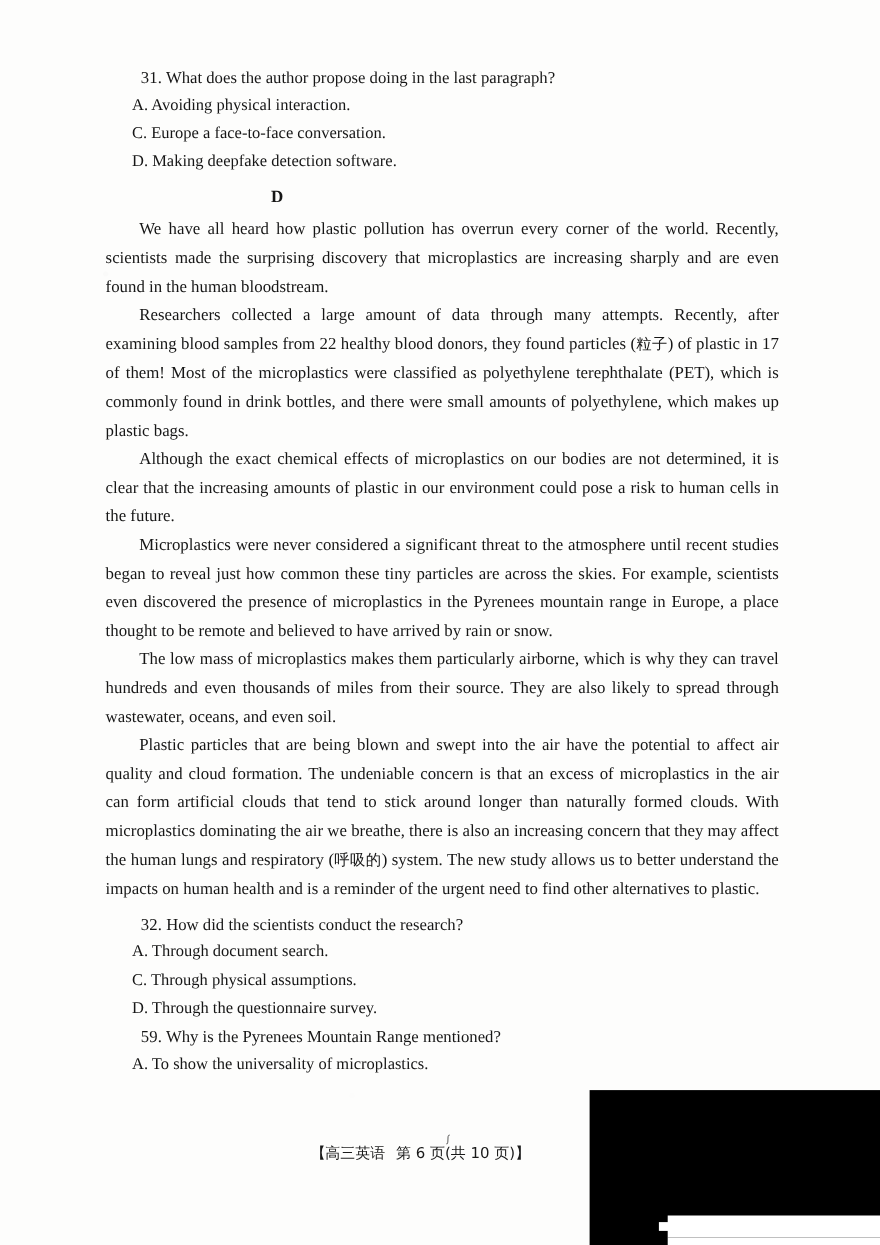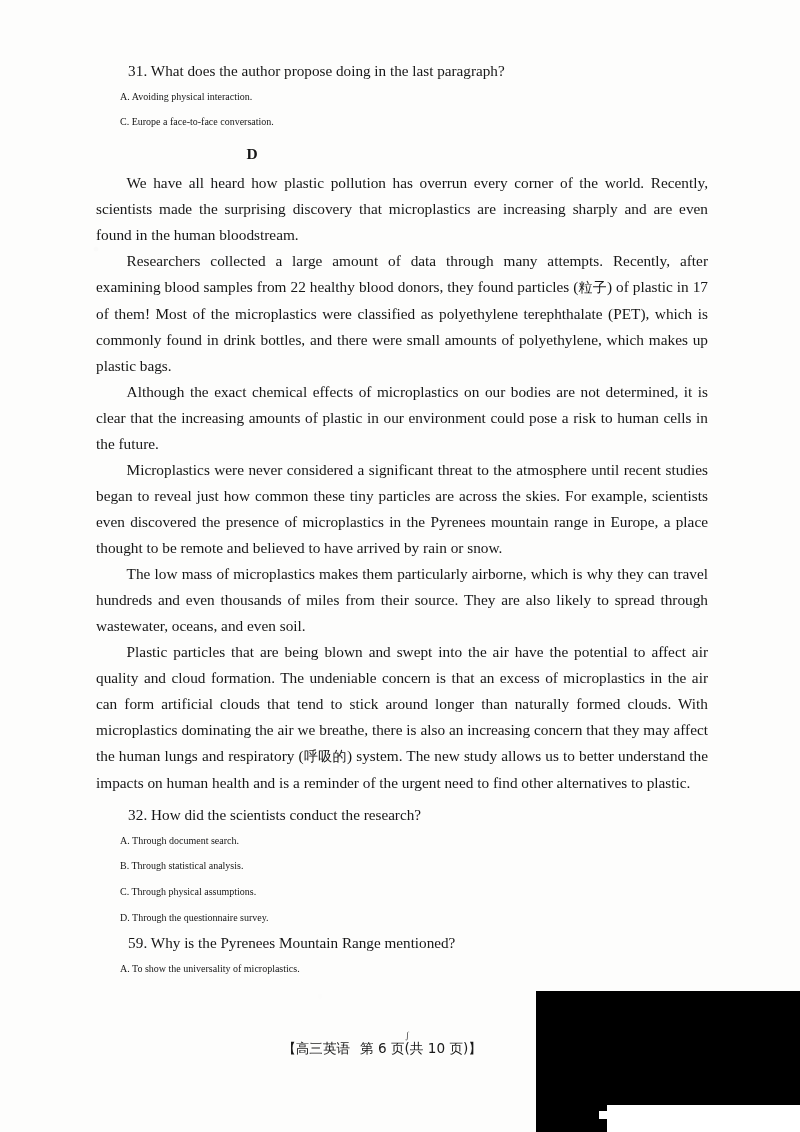--- a/index.html
+++ b/index.html
@@ -48,21 +48,21 @@
     text-indent: 0;
     margin: 0;
     padding: 0;
     white-space: nowrap;
   }
   .q-num {
     letter-spacing: .1px;
     margin-left: 32px;
   }
   .option {
-    font-size: 10px;
+    font-size: 15px;
     line-height: 25.6px;
     margin: 0;
     padding-left: 24px;
     white-space: nowrap;
   }
 
   
   .passage-letter {
     text-align: center;
     font-weight: bold;
@@ -153,20 +153,21 @@
 
   <div id="content">
 
     <div>
       <p class="question">
         <span class="q-num">31.</span>
         <span>What does the author propose doing in the last paragraph?</span>
       </p>
       <p class="option">A. Avoiding physical interaction.</p>
       <p class="option">C. Europe a face-to-face conversation.</p>
+      <p class="option">D. Making deepfake detection software.</p>
     </div>
 
     <div class="passage-letter">D</div>
 
     <div>
       <p class="para">We have all heard how plastic pollution has overrun every corner of the world. Recently, scientists made the surprising discovery that microplastics are increasing sharply and are even found in the human bloodstream.</p>
       <p class="para">Researchers collected a large amount of data through many attempts. Recently, after examining blood samples from 22 healthy blood donors, they found particles (<span class="cn">粒子</span>) of plastic in 17 of them! Most of the microplastics were classified as polyethylene terephthalate (PET), which is commonly found in drink bottles, and there were small amounts of polyethylene, which makes up plastic bags.</p>
       <p class="para">Although the exact chemical effects of microplastics on our bodies are not determined, it is clear that the increasing amounts of plastic in our environment could pose a risk to human cells in the future.</p>
       <p class="para">Microplastics were never considered a significant threat to the atmosphere until recent studies began to reveal just how common these tiny particles are across the skies. For example, scientists even discovered the presence of microplastics in the Pyrenees mountain range in Europe, a place thought to be remote and believed to have arrived by rain or snow.</p>
       <p class="para">The low mass of microplastics makes them particularly airborne, which is why they can travel hundreds and even thousands of miles from their source. They are also likely to spread through wastewater, oceans, and even soil.</p>
@@ -174,21 +175,20 @@
     </div>
 
     <div class="gap-sm"></div>
 
     <div>
       <p class="question">
         <span class="q-num">32.</span>
         <span>How did the scientists conduct the research?</span>
       </p>
       <p class="option">A. Through document search.</p>
-      <p class="option">B. Through statistical analysis.</p>
       <p class="option">C. Through physical assumptions.</p>
       <p class="option">D. Through the questionnaire survey.</p>
     </div>
 
     <div>
       <p class="question">
         <span class="q-num">59.</span>
         <span>Why is the Pyrenees Mountain Range mentioned?</span>
       </p>
       <p class="option">A. To show the universality of microplastics.</p>

